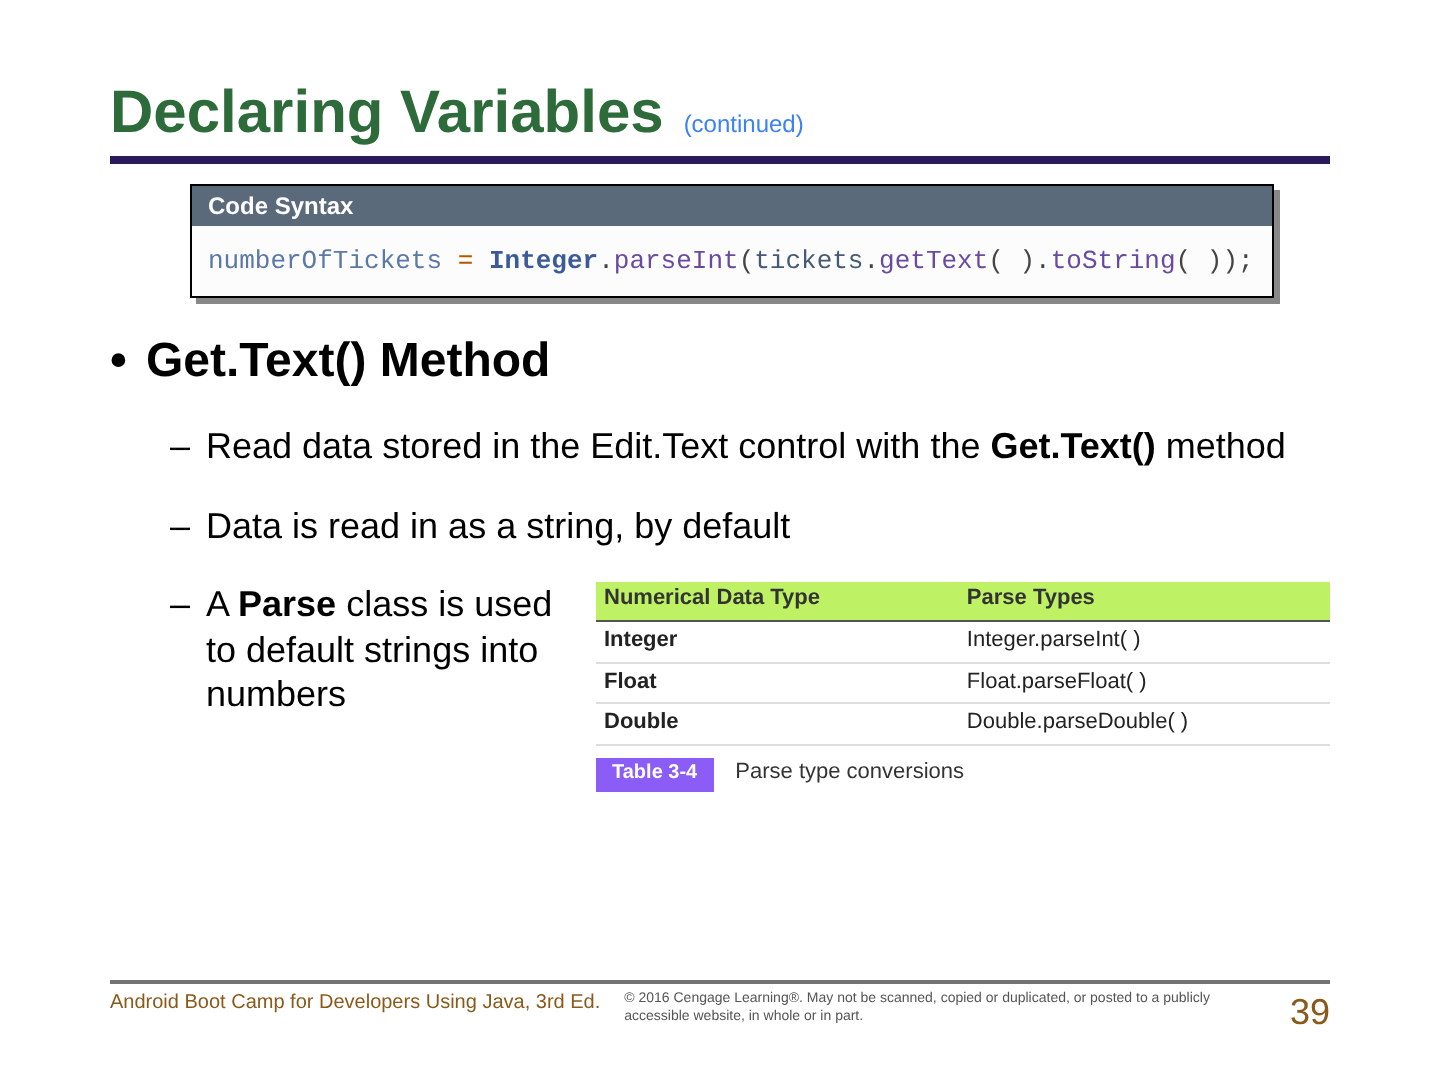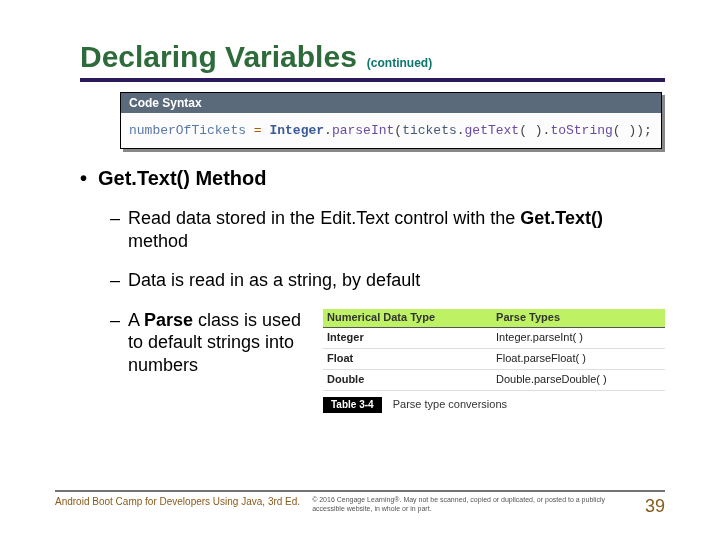--- a/index.html
+++ b/index.html
@@ -11,36 +11,36 @@
     font-family: Arial, Helvetica, sans-serif;
     color: #000;
     position: relative;
     overflow: hidden;
   }
   .slide {
     position: relative;
     width: 720px;
     height: 540px;
     box-sizing: border-box;
-    padding: 40px 55px 0 80px;
+    padding: 40px 55px 0 55px;
   }
   .title-line {
     display: flex;
     align-items: baseline;
     gap: 10px;
   }
   .title {
     font-size: 30px;
     font-weight: bold;
     color: #2e6b3a;
   }
   .continued {
     font-size: 12px;
-    font-weight: bold;
-    color: #0f766e;
+    font-weight: normal;
+    color: #3b82f6;
   }
   .hr-top {
     border: none;
     border-top: 4px solid #2b1a5a;
     margin: 4px 0 10px 0;
   }
   .code-box-wrap {
     border: 1px solid #000;
     margin: 0 0 0 40px;
     width: 540px;
@@ -65,21 +65,21 @@
   .tok-op  { color: #b05a00; }
   .tok-cls { color: #3a5a9a; font-weight: bold; }
   .tok-fn  { color: #6a4aa0; }
   .tok-par { color: #444; }
   .tok-obj { color: #445a75; }
 
   .bullets {
     margin-top: 18px;
   }
   .b1 {
-    font-size: 20px;
+    font-size: 24px;
     font-weight: bold;
     margin: 6px 0 4px 18px;
     position: relative;
   }
   .b1::before {
     content: "•";
     position: absolute;
     left: -18px;
     top: 0;
   }
@@ -124,21 +124,21 @@
     border-bottom: 1px solid #ddd;
     color: #222;
   }
   .parse-table td:first-child { font-weight: bold; }
   .table-caption {
     margin-top: 6px;
     font-size: 11px;
   }
   .table-tag {
     display: inline-block;
-    background: #000000;
+    background: #8b5cf6;
     color: #fff;
     font-weight: bold;
     padding: 2px 8px;
     margin-right: 8px;
     font-size: 10px;
     text-align: right;
   }
   .table-cap-text {
     color: #333;
   }

